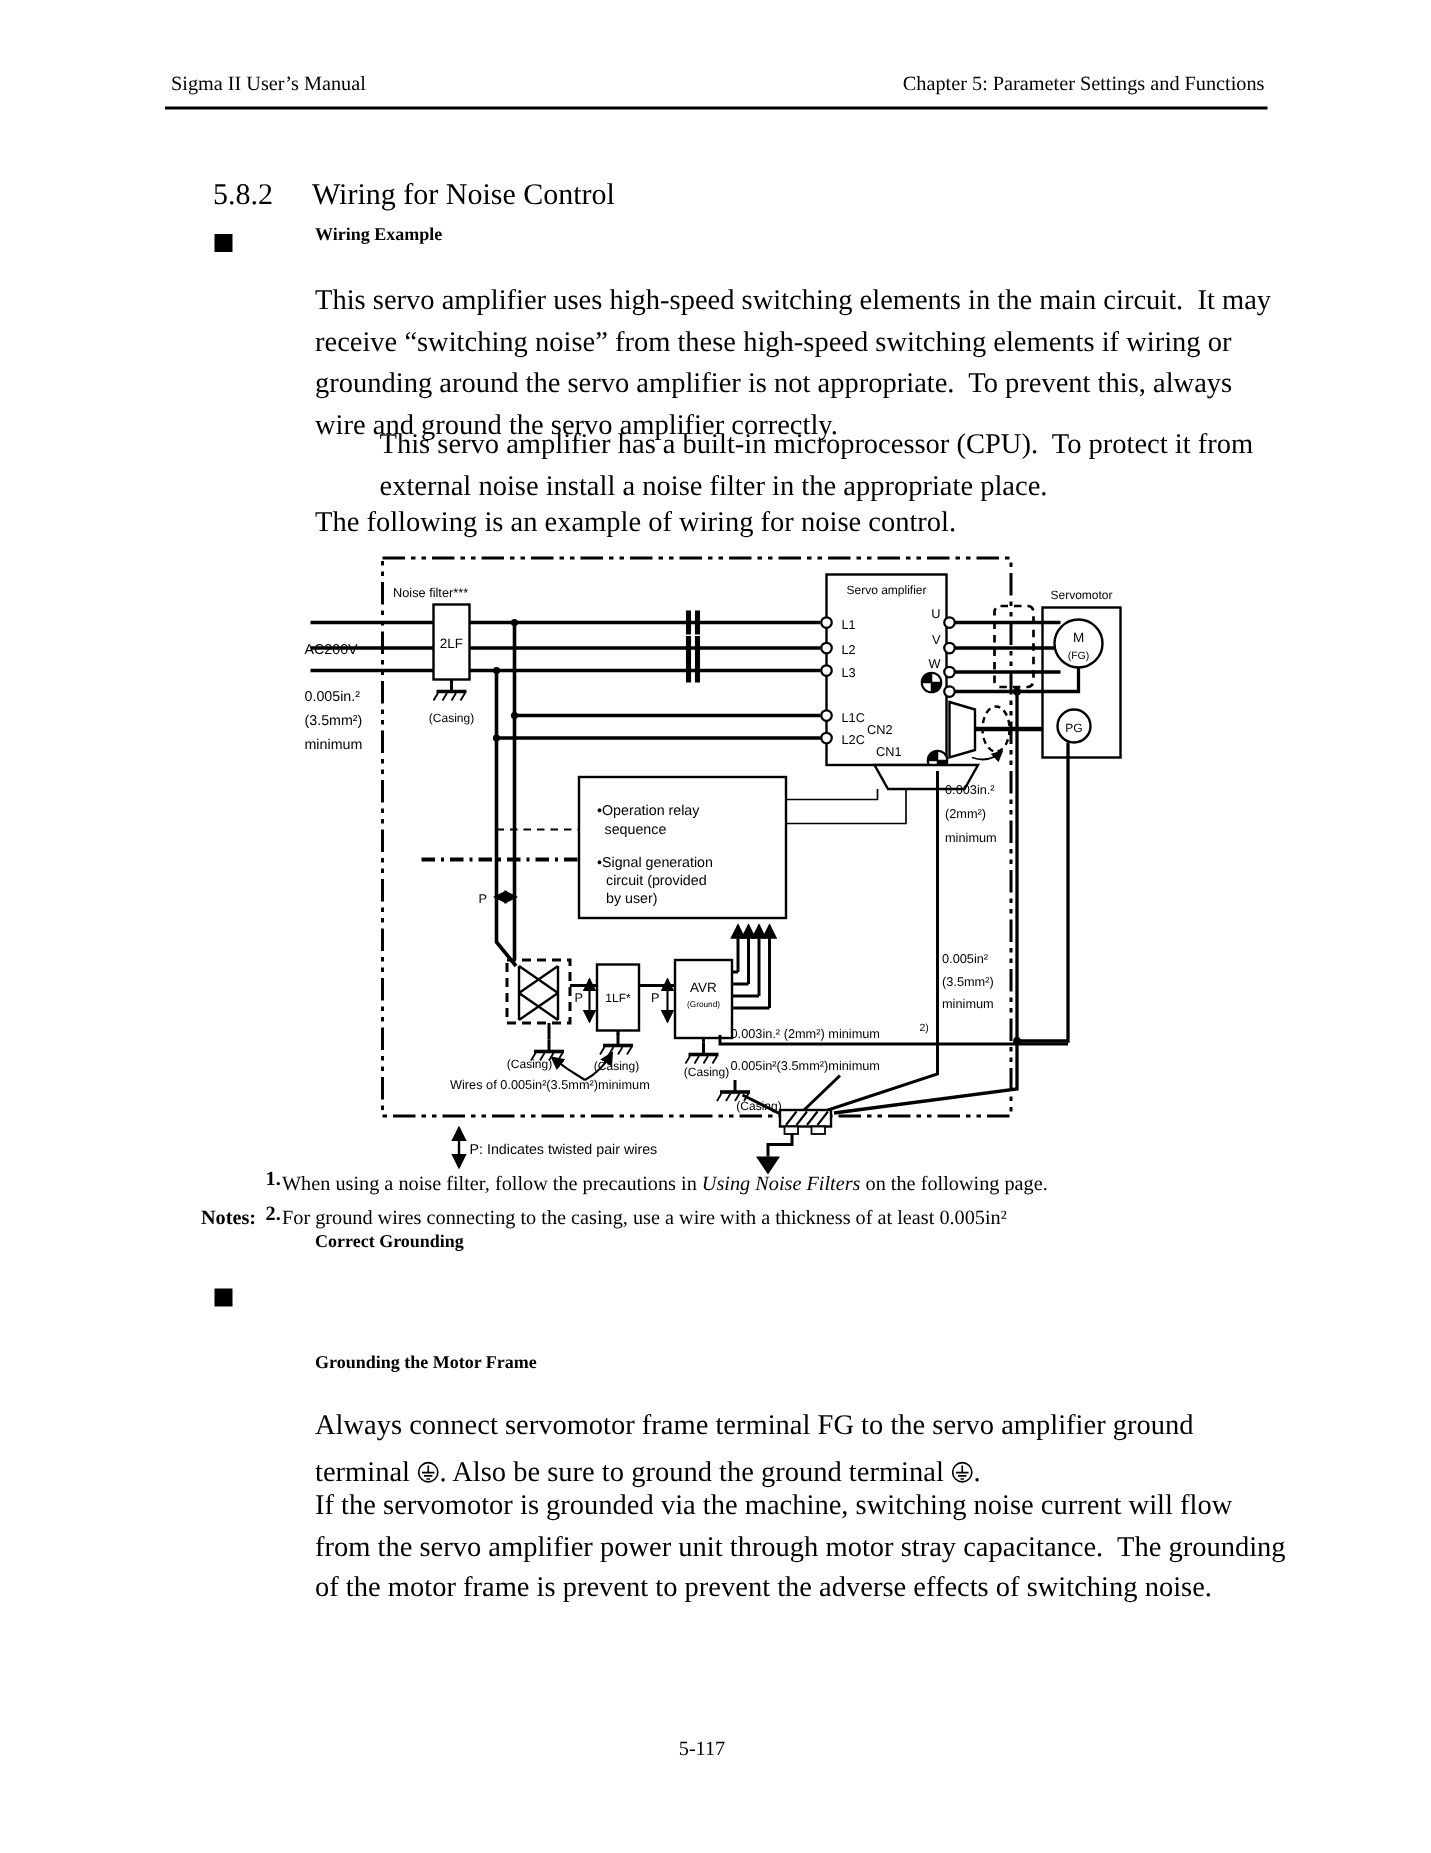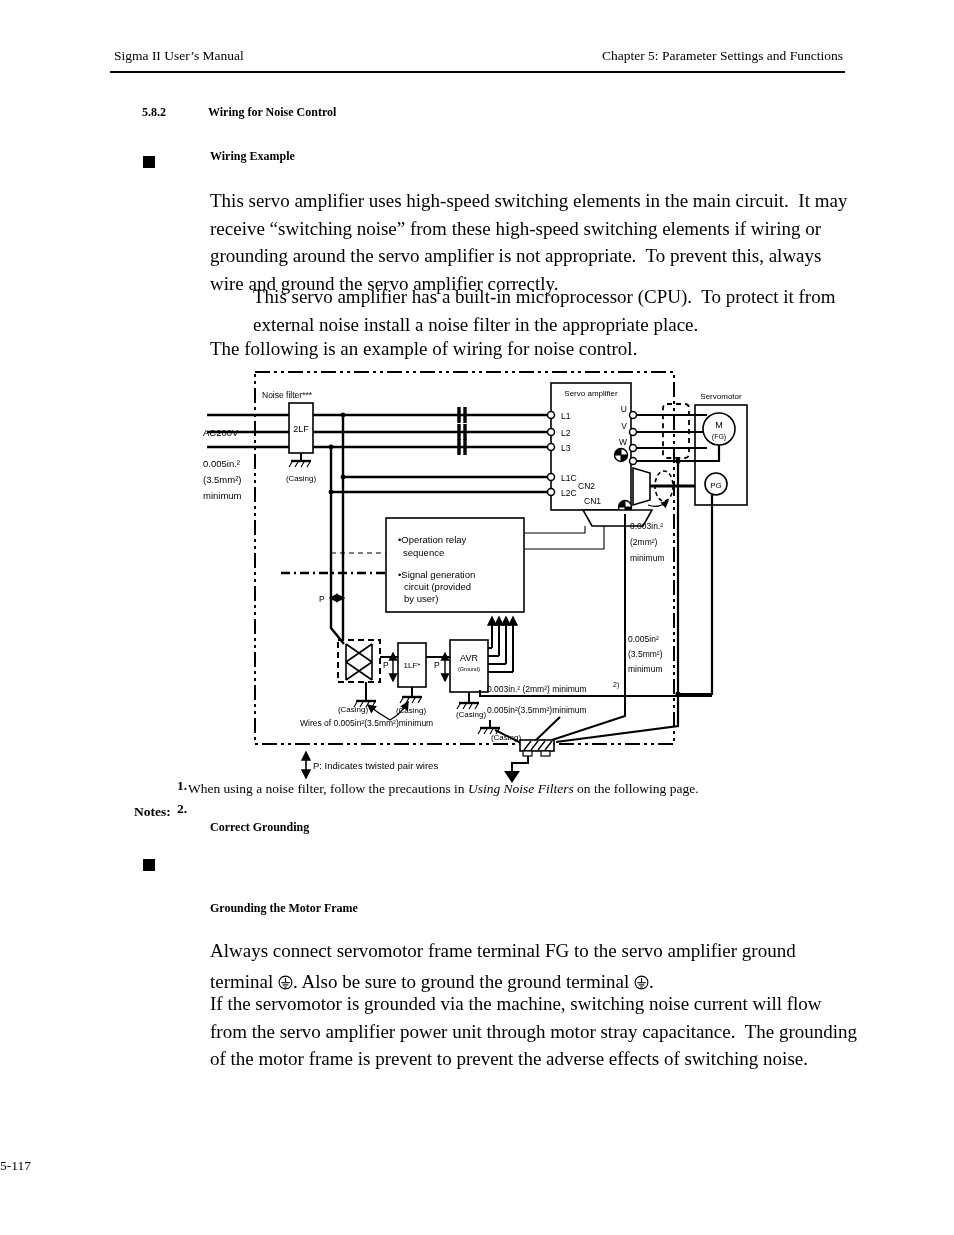--- a/index.html
+++ b/index.html
@@ -3,31 +3,31 @@
 <meta charset="utf-8">
 <style>
   html,body{margin:0;padding:0;}
   body{
     width:954px;height:1235px;position:relative;background:#ffffff;color:#000;
     font-family:"Liberation Serif",serif;
   }
   .hdr-left{position:absolute;left:114px;top:48px;font-size:13.5px;}
   .hdr-right{position:absolute;right:111px;top:48px;font-size:13.5px;text-align:right;}
   .hdr-rule{position:absolute;left:110px;top:71px;width:735px;height:2px;background:#000;}
-  .sec-head{position:absolute;left:142px;top:105px;font-size:12px;font-weight:bold;}
+  .sec-head{position:absolute;left:142px;top:119px;font-size:20px;font-weight:normal;}
   .sec-head .num{display:inline-block;width:66px;}
   .sq{position:absolute;width:12px;height:12px;background:#000;}
   .sub-head{position:absolute;left:210px;font-size:12px;font-weight:bold;}
   .para{position:absolute;left:210px;font-size:19px;line-height:1.45;white-space:pre-wrap;}
   .diagram{position:absolute;left:195px;top:362px;}
   .notes-label{position:absolute;left:134px;top:804px;font-size:13.5px;font-weight:bold;}
   .note-num{position:absolute;left:177px;font-size:13.5px;font-weight:bold;}
   .note-text{position:absolute;left:188px;font-size:13.5px;line-height:1.68;white-space:pre-wrap;width:665px;}
   .em{font-style:italic;}
-  .pagenum{position:absolute;left:0;top:1158px;width:936px;font-size:13.5px;}
+  .pagenum{position:absolute;left:0;top:1158px;width:936px;text-align:center;font-size:13.5px;}
   .gnd-ico{display:inline-block;vertical-align:-2px;}
 </style>
 </head>
 <body>
 
 <div class="hdr-left">Sigma II User’s Manual</div>
 <div class="hdr-right">Chapter 5: Parameter Settings and Functions</div>
 <div class="hdr-rule"></div>
 
 <div class="sec-head">
@@ -276,21 +276,21 @@
     <text x="628" y="672" font-size="8.5">minimum</text>
 
     <text x="313" y="769" font-size="9.5">P:  Indicates twisted pair wires</text>
   </g>
 </svg>
 
 <div class="notes-label">Notes:</div>
 <div class="note-num" style="top:778px;">1.</div>
 <div class="note-text" style="top:778px;"><span>When using a noise filter, follow the precautions in </span><span class="em">Using Noise Filters</span><span> on the following page.</span></div>
 <div class="note-num" style="top:801px;">2.</div>
-<div class="note-text" style="top:801px;"></div>
+<div class="note-text" style="top:801px;"><span style="display:block;">For ground wires connecting to the casing, use a wire with a thickness of at least 0.005in²</span></div>
 
 <div class="sq" style="left:143px;top:859px;"></div>
 <div class="sub-head" style="top:820px;">Correct Grounding</div>
 <div class="sub-head" style="top:901px;">Grounding the Motor Frame</div>
 
 <div class="para" style="top:936px;width:645px;line-height:1.62;"><span>Always connect servomotor frame terminal FG to the servo amplifier ground terminal </span><svg class="gnd-ico" width="15" height="15" viewBox="-7.5 -7.5 15 15">
       <circle r="6.4" fill="none" stroke="#000" stroke-width="1.1"></circle>
       <line x1="0" y1="-4.5" x2="0" y2="0" stroke="#000" stroke-width="1.1"></line>
       <line x1="-4.2" y1="0.2" x2="4.2" y2="0.2" stroke="#000" stroke-width="1.1"></line>
       <line x1="-2.8" y1="2.4" x2="2.8" y2="2.4" stroke="#000" stroke-width="1.1"></line>

